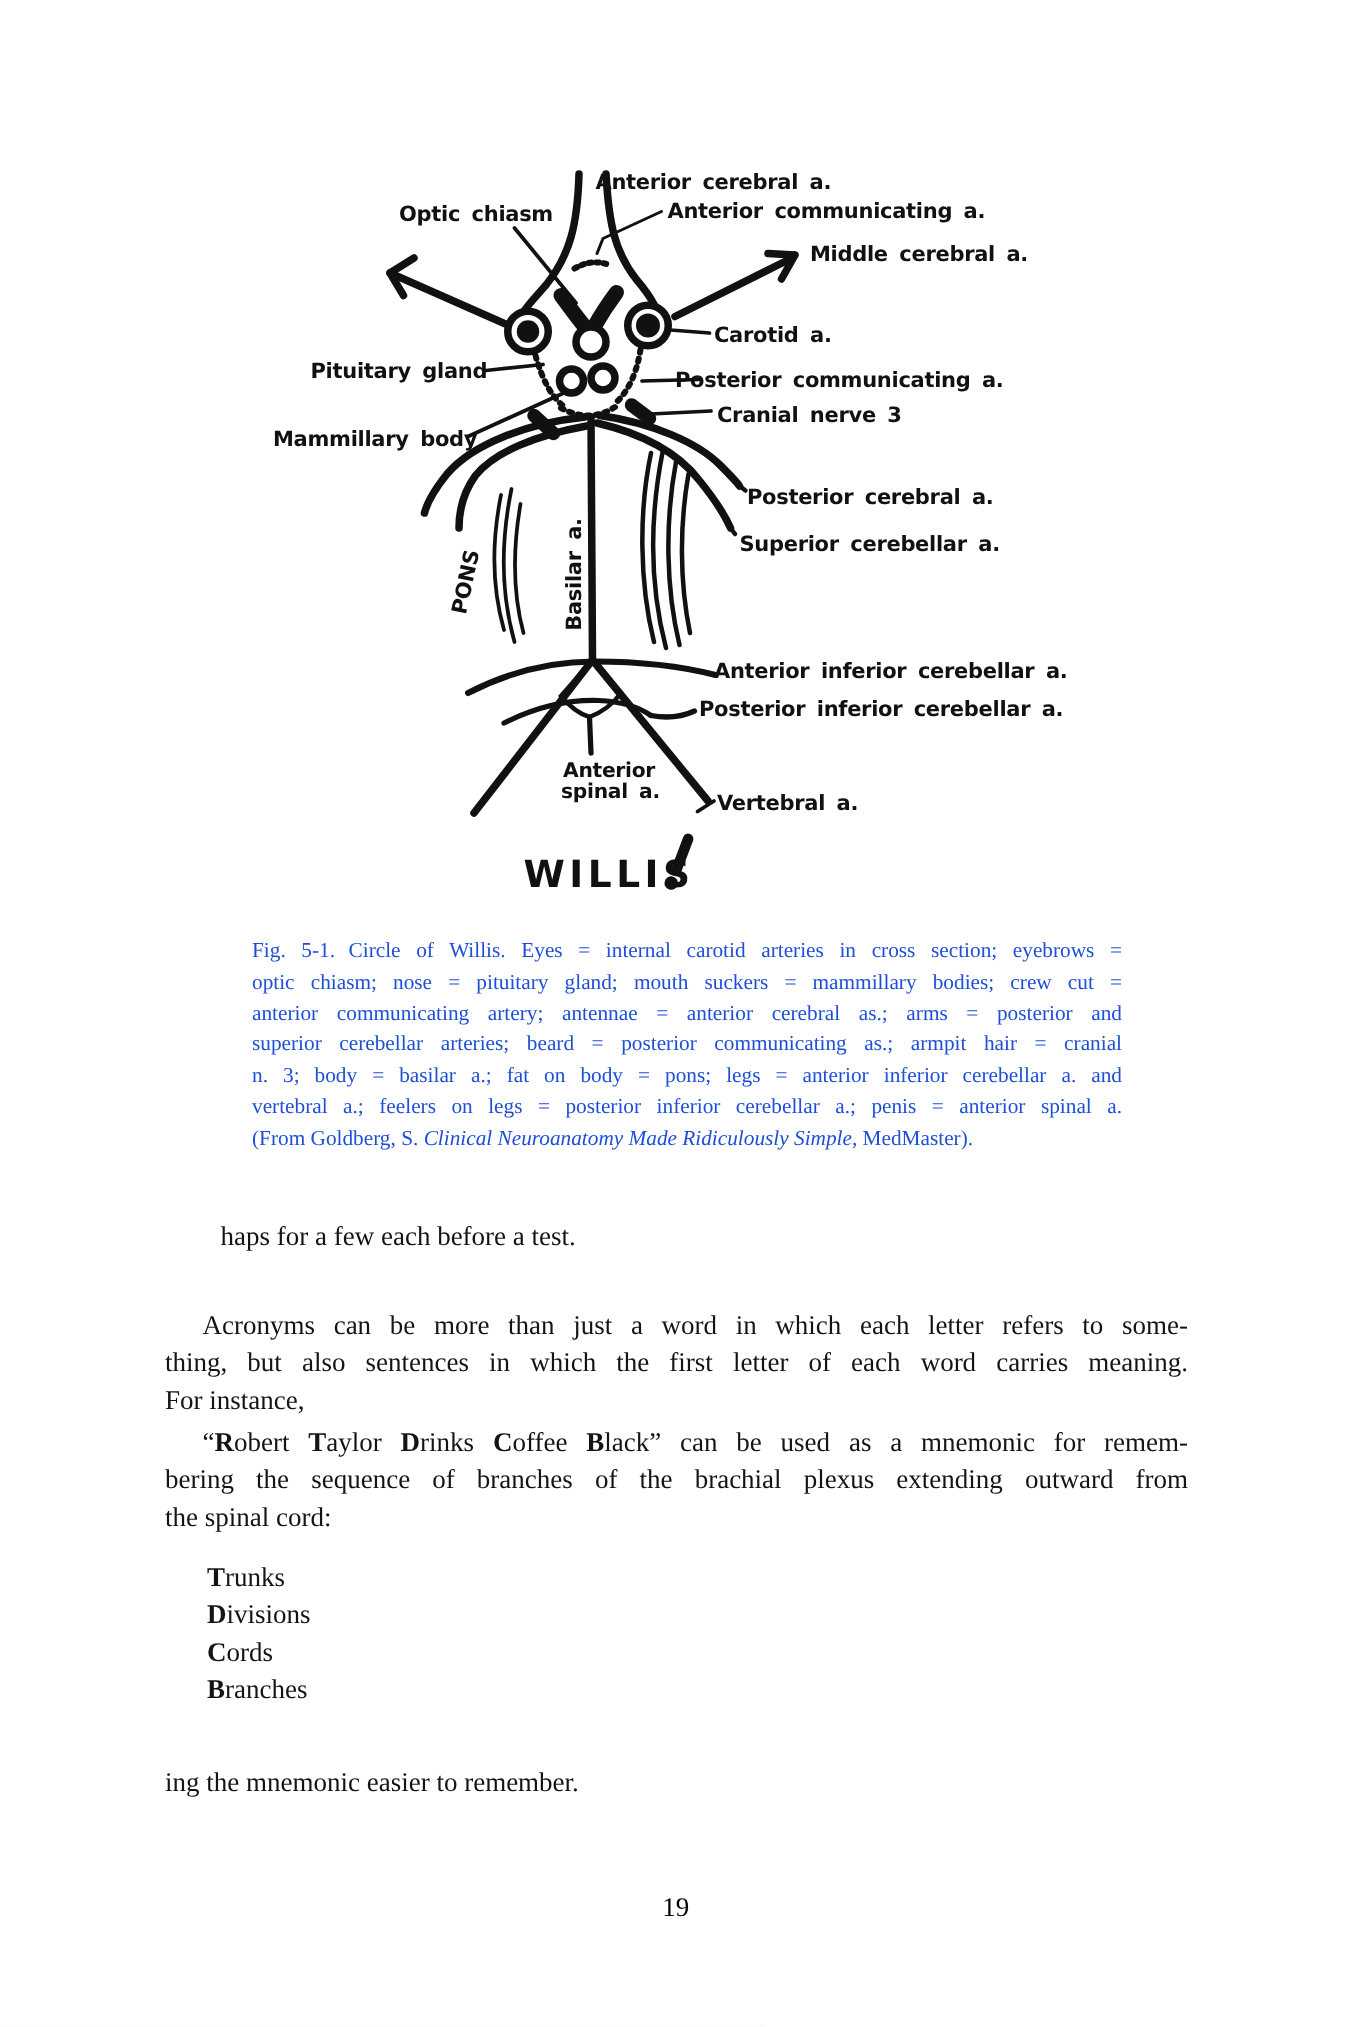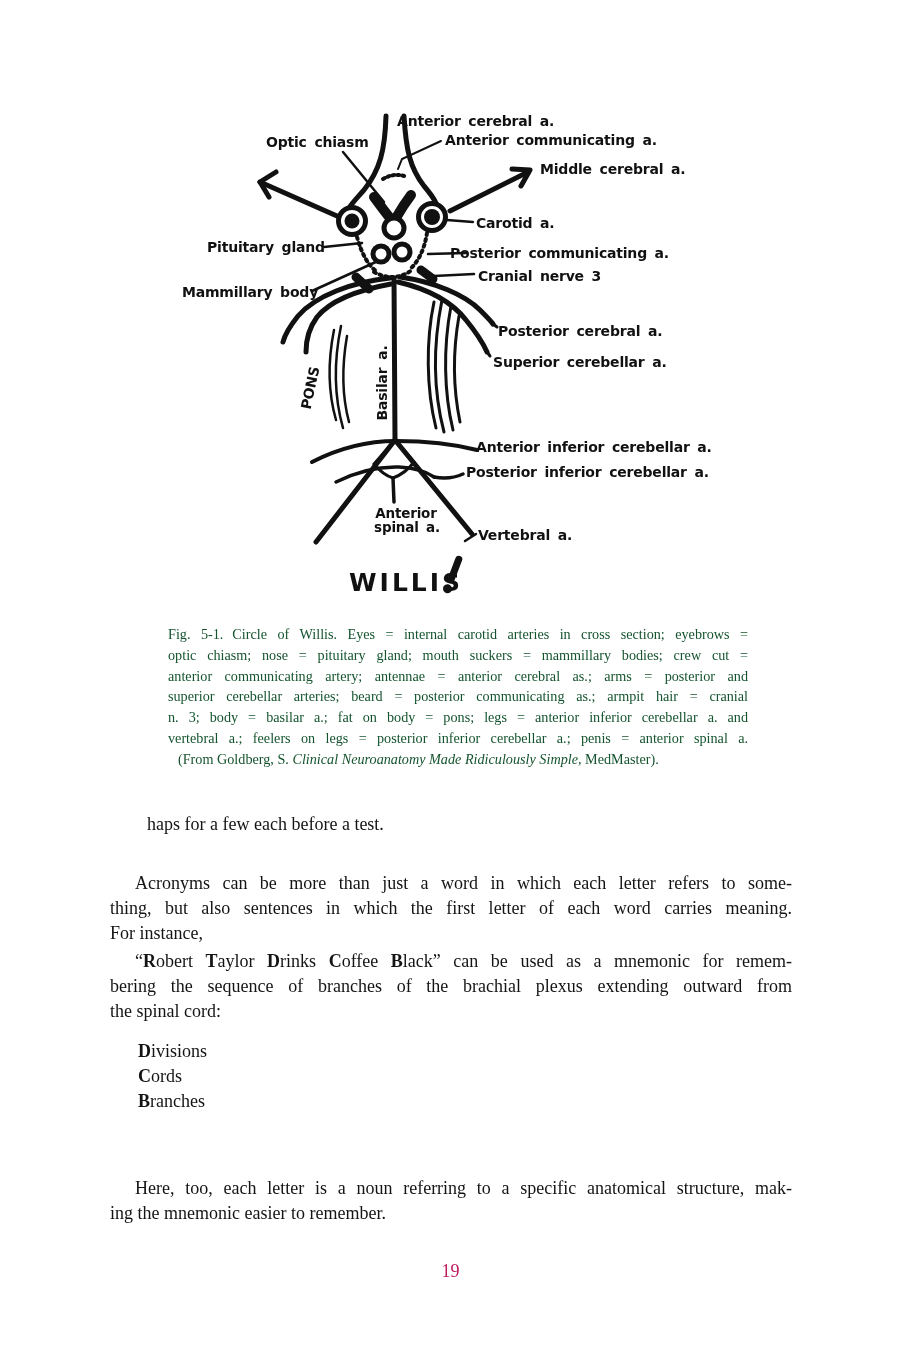--- a/index.html
+++ b/index.html
@@ -17,36 +17,36 @@
   .fig-svg path, .fig-svg line, .fig-svg polyline{fill:none;stroke:#111;stroke-linecap:round;}
   .fig-label{
     font-family:"DejaVu Sans", sans-serif;
     font-weight:bold;font-size:14px;letter-spacing:-0.2px;word-spacing:3px;fill:#111;
   }
   .fig-label.small{font-size:13.5px;}
   .fig-title{font-family:"DejaVu Sans", sans-serif;font-weight:bold;font-size:25px;letter-spacing:3px;fill:#111;}
   
   .caption{
     position:absolute;left:168px;top:624px;width:580px;
-    font-size:14.2px;line-height:20.8px;color:#14532d;
+    font-size:14.2px;line-height:20.8px;color:#1d4ed8;
   }
   .cap-line{white-space:nowrap;text-align:justify;text-align-last:justify;}
-  .cap-line.last{text-align:right;text-align-last:left;margin-left:10px;}
+  .cap-line.last{text-align:right;text-align-last:left;}
   .fig-label-text{padding-right:9px;}
   
   .bodytext{position:absolute;left:110px;width:682px;font-size:18px;line-height:25px;color:#141414;}
   .jline{white-space:nowrap;text-align:justify;text-align-last:justify;}
   .lline{white-space:nowrap;text-align:left;}
   .indent{padding-left:25px;}
   .block-indent{margin-left:37px;}
   b{font-weight:bold;}
   .mono-list div{white-space:nowrap;}
   .pagenum{
     position:absolute;left:0;top:1259px;width:901px;
-    text-align:center;font-size:18px;line-height:25px;color:#be185d;
+    text-align:center;font-size:18px;line-height:25px;color:#000000;
   }
   em{font-style:italic;}
 </style>
 </head>
 <body>
 
 <div class="page">
 
   <svg class="fig-svg" width="575" height="510" viewBox="170 100 575 510">
 
@@ -167,24 +167,24 @@
     <div class="lline">For instance,</div>
   </div>
 
   <div class="bodytext" style="top:949px;">
     <div class="jline indent"><span>“</span><b>R</b><span>obert </span><b>T</b><span>aylor </span><b>D</b><span>rinks </span><b>C</b><span>offee </span><b>B</b><span>lack</span><span>”</span><span> can be used as a mnemonic for remem-</span></div>
     <div class="jline">bering the sequence of branches of the brachial plexus extending outward from</div>
     <div class="lline">the spinal cord:</div>
   </div>
 
   <div class="bodytext mono-list" style="top:1039px;left:138px;">
+    <div><b>T</b><span>runks</span></div>
     <div><b>D</b><span>ivisions</span></div>
     <div><b>C</b><span>ords</span></div>
     <div><b>B</b><span>ranches</span></div>
   </div>
 
   <div class="bodytext" style="top:1176px;">
-    <div class="jline indent">Here, too, each letter is a noun referring to a specific anatomical structure, mak-</div>
     <div class="lline">ing the mnemonic easier to remember.</div>
   </div>
 
   <div class="pagenum">19</div>
 </div>
 
 </body></html>

